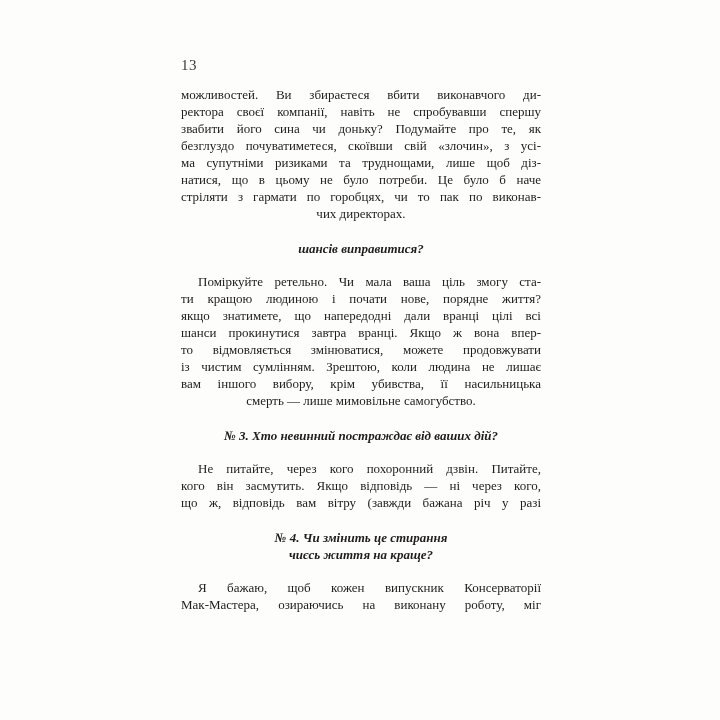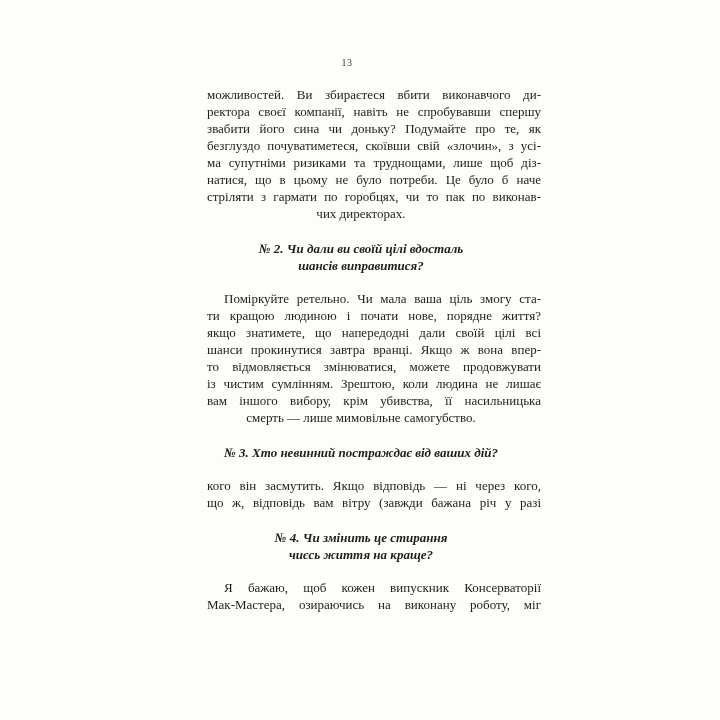--- a/index.html
+++ b/index.html
@@ -14,22 +14,22 @@
     background: #fdfdfb;
     overflow: hidden;
     font-family: "Liberation Serif", "DejaVu Serif", serif;
     color: #1e1d1b;
   }
   .page-num {
     position: absolute;
     top: 57px;
     left: 181px;
     width: 332px;
-    text-align: center;
-    font-size: 10px;
+    text-align: left;
+    font-size: 15px;
     color: #3a3936;
     letter-spacing: 0.5px;
   }
   .text-col {
     position: absolute;
     top: 86px;
     left: 181px;
     width: 360px;
     font-size: 13px;
     line-height: 17px;
@@ -44,21 +44,20 @@
     font-style: italic;
   }
   .line {
     white-space: nowrap;
     text-align: center;
   }
   .line.just {
     white-space: normal;
     text-align: justify;
     text-align-last: justify;
-    margin-left: 26px;
   }
   .line.indent {
     padding-left: 17px;
   }
   .heading .line {
     white-space: normal;
     text-align: center;
   }
 </style>
 </head>
@@ -71,37 +70,37 @@
         <div class="line just">можливостей. Ви збираєтеся вбити виконавчого ди-</div>
         <div class="line just">ректора своєї компанії, навіть не спробувавши спершу</div>
         <div class="line just">звабити його сина чи доньку? Подумайте про те, як</div>
         <div class="line just">безглуздо почуватиметеся, скоївши свій «злочин», з усі-</div>
         <div class="line just">ма супутніми ризиками та труднощами, лише щоб діз-</div>
         <div class="line just">натися, що в цьому не було потреби. Це було б наче</div>
         <div class="line just">стріляти з гармати по горобцях, чи то пак по виконав-</div>
         <div class="line">чих директорах.</div>
       </div>
       <div class="heading">
-        <div class="line">№ 2. Чи дали ви своїй цілі вдосталь</div>
         <div class="line">шансів виправитися?</div>
       </div>
       <div class="para">
         <div class="line just indent">Поміркуйте ретельно. Чи мала ваша ціль змогу ста-</div>
         <div class="line just">ти кращою людиною і почати нове, порядне життя?</div>
-        <div class="line just">якщо знатимете, що напередодні дали своїй цілі всі</div>
+        <div class="line just">якщо знатимете, що напередодні дали вранці цілі всі</div>
         <div class="line just">шанси прокинутися завтра вранці. Якщо ж вона впер-</div>
         <div class="line just">то відмовляється змінюватися, можете продовжувати</div>
         <div class="line just">із чистим сумлінням. Зрештою, коли людина не лишає</div>
         <div class="line just">вам іншого вибору, крім убивства, її насильницька</div>
         <div class="line">смерть — лише мимовільне самогубство.</div>
       </div>
       <div class="heading">
         <div class="line">№ 3. Хто невинний постраждає від ваших дій?</div>
       </div>
       <div class="para">
+        <div class="line just indent">Не питайте, через кого похоронний дзвін. Питайте,</div>
         <div class="line just">кого він засмутить. Якщо відповідь — ні через кого,</div>
         <div class="line just">що ж, відповідь вам вітру (завжди бажана річ у разі</div>
       </div>
       <div class="heading">
         <div class="line">№ 4. Чи змінить це стирання</div>
         <div class="line">чиєсь життя на краще?</div>
       </div>
       <div class="para">
         <div class="line just indent">Я бажаю, щоб кожен випускник Консерваторії</div>
         <div class="line just">Мак-Мастера, озираючись на виконану роботу, міг</div>

